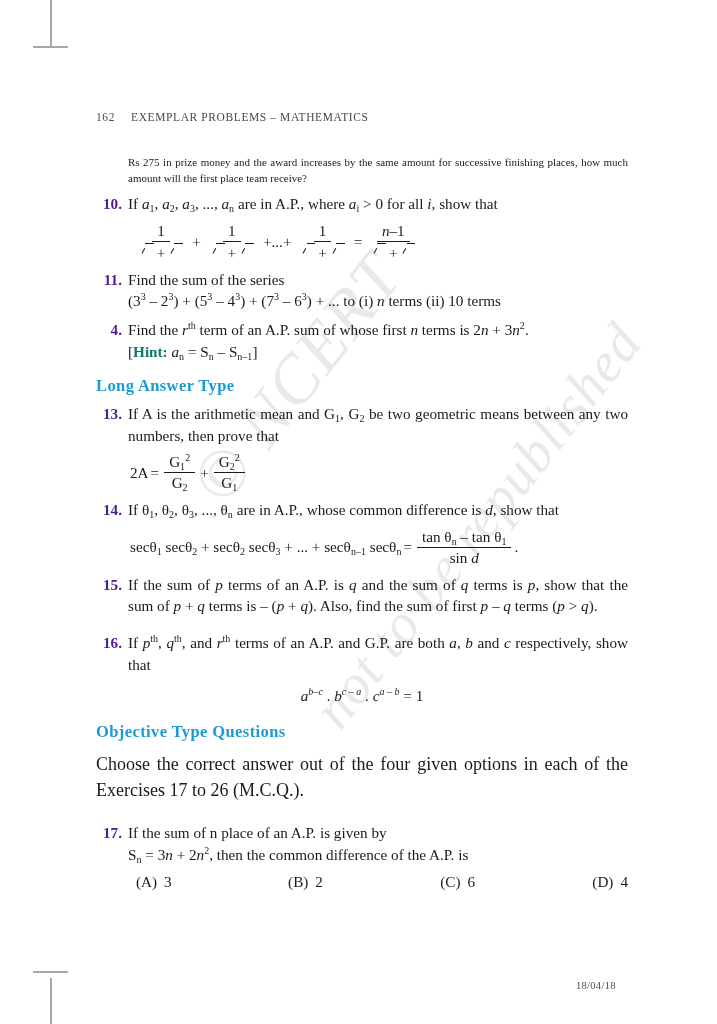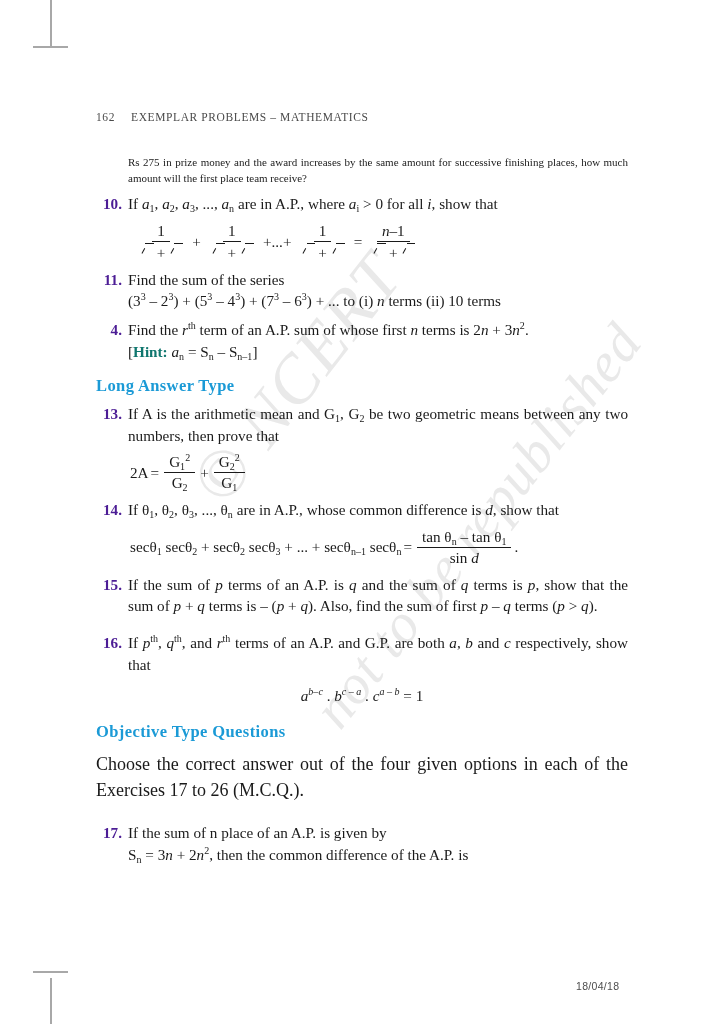--- a/index.html
+++ b/index.html
@@ -197,21 +197,21 @@
     width: 0;
     overflow: hidden;
   }
   .rad .radbody { padding-left: 1px; }
 
   .footer-date {
     position: absolute;
     left: 576px;
     top: 980px;
     font-size: 10.5px;
-    font-family: Liberation Sans, sans-serif;
+    font-family: Liberation Serif, serif;
     color: #4d4d4d;
     letter-spacing: 0.3px;
   }
 
   .opts {
     display: flex;
     margin-top: 5px;
     padding-left: 8px;
     font-size: 15.2px;
   }
@@ -338,18 +338,24 @@
 
     <div class="intro">
       <span>Choose the correct answer out of the four given options in each of the Exercises 17 to</span>
       <span>26 (M.C.Q.).</span>
     </div>
 
     <div class="item" style="margin-top:19px;">
       <span class="num">17.</span>
       <span class="body">If the sum of n place of an A.P. is given by</span>
       <span class="cont">S<sub>n</sub> = 3<i>n</i> + 2<i>n</i><sup>2</sup>, then the common difference of the A.P. is</span>
+      <div class="opts">
+        <span class="opt"><span class="lbl">(A)</span><span>3</span></span>
+        <span class="opt"><span class="lbl">(B)</span><span>2</span></span>
+        <span class="opt"><span class="lbl">(C)</span><span>6</span></span>
+        <span class="opt"><span class="lbl">(D)</span><span>4</span></span>
+      </div>
     </div>
 
   </div>
 
   <div class="footer-date">18/04/18</div>
 </div>
 
 </body></html>

